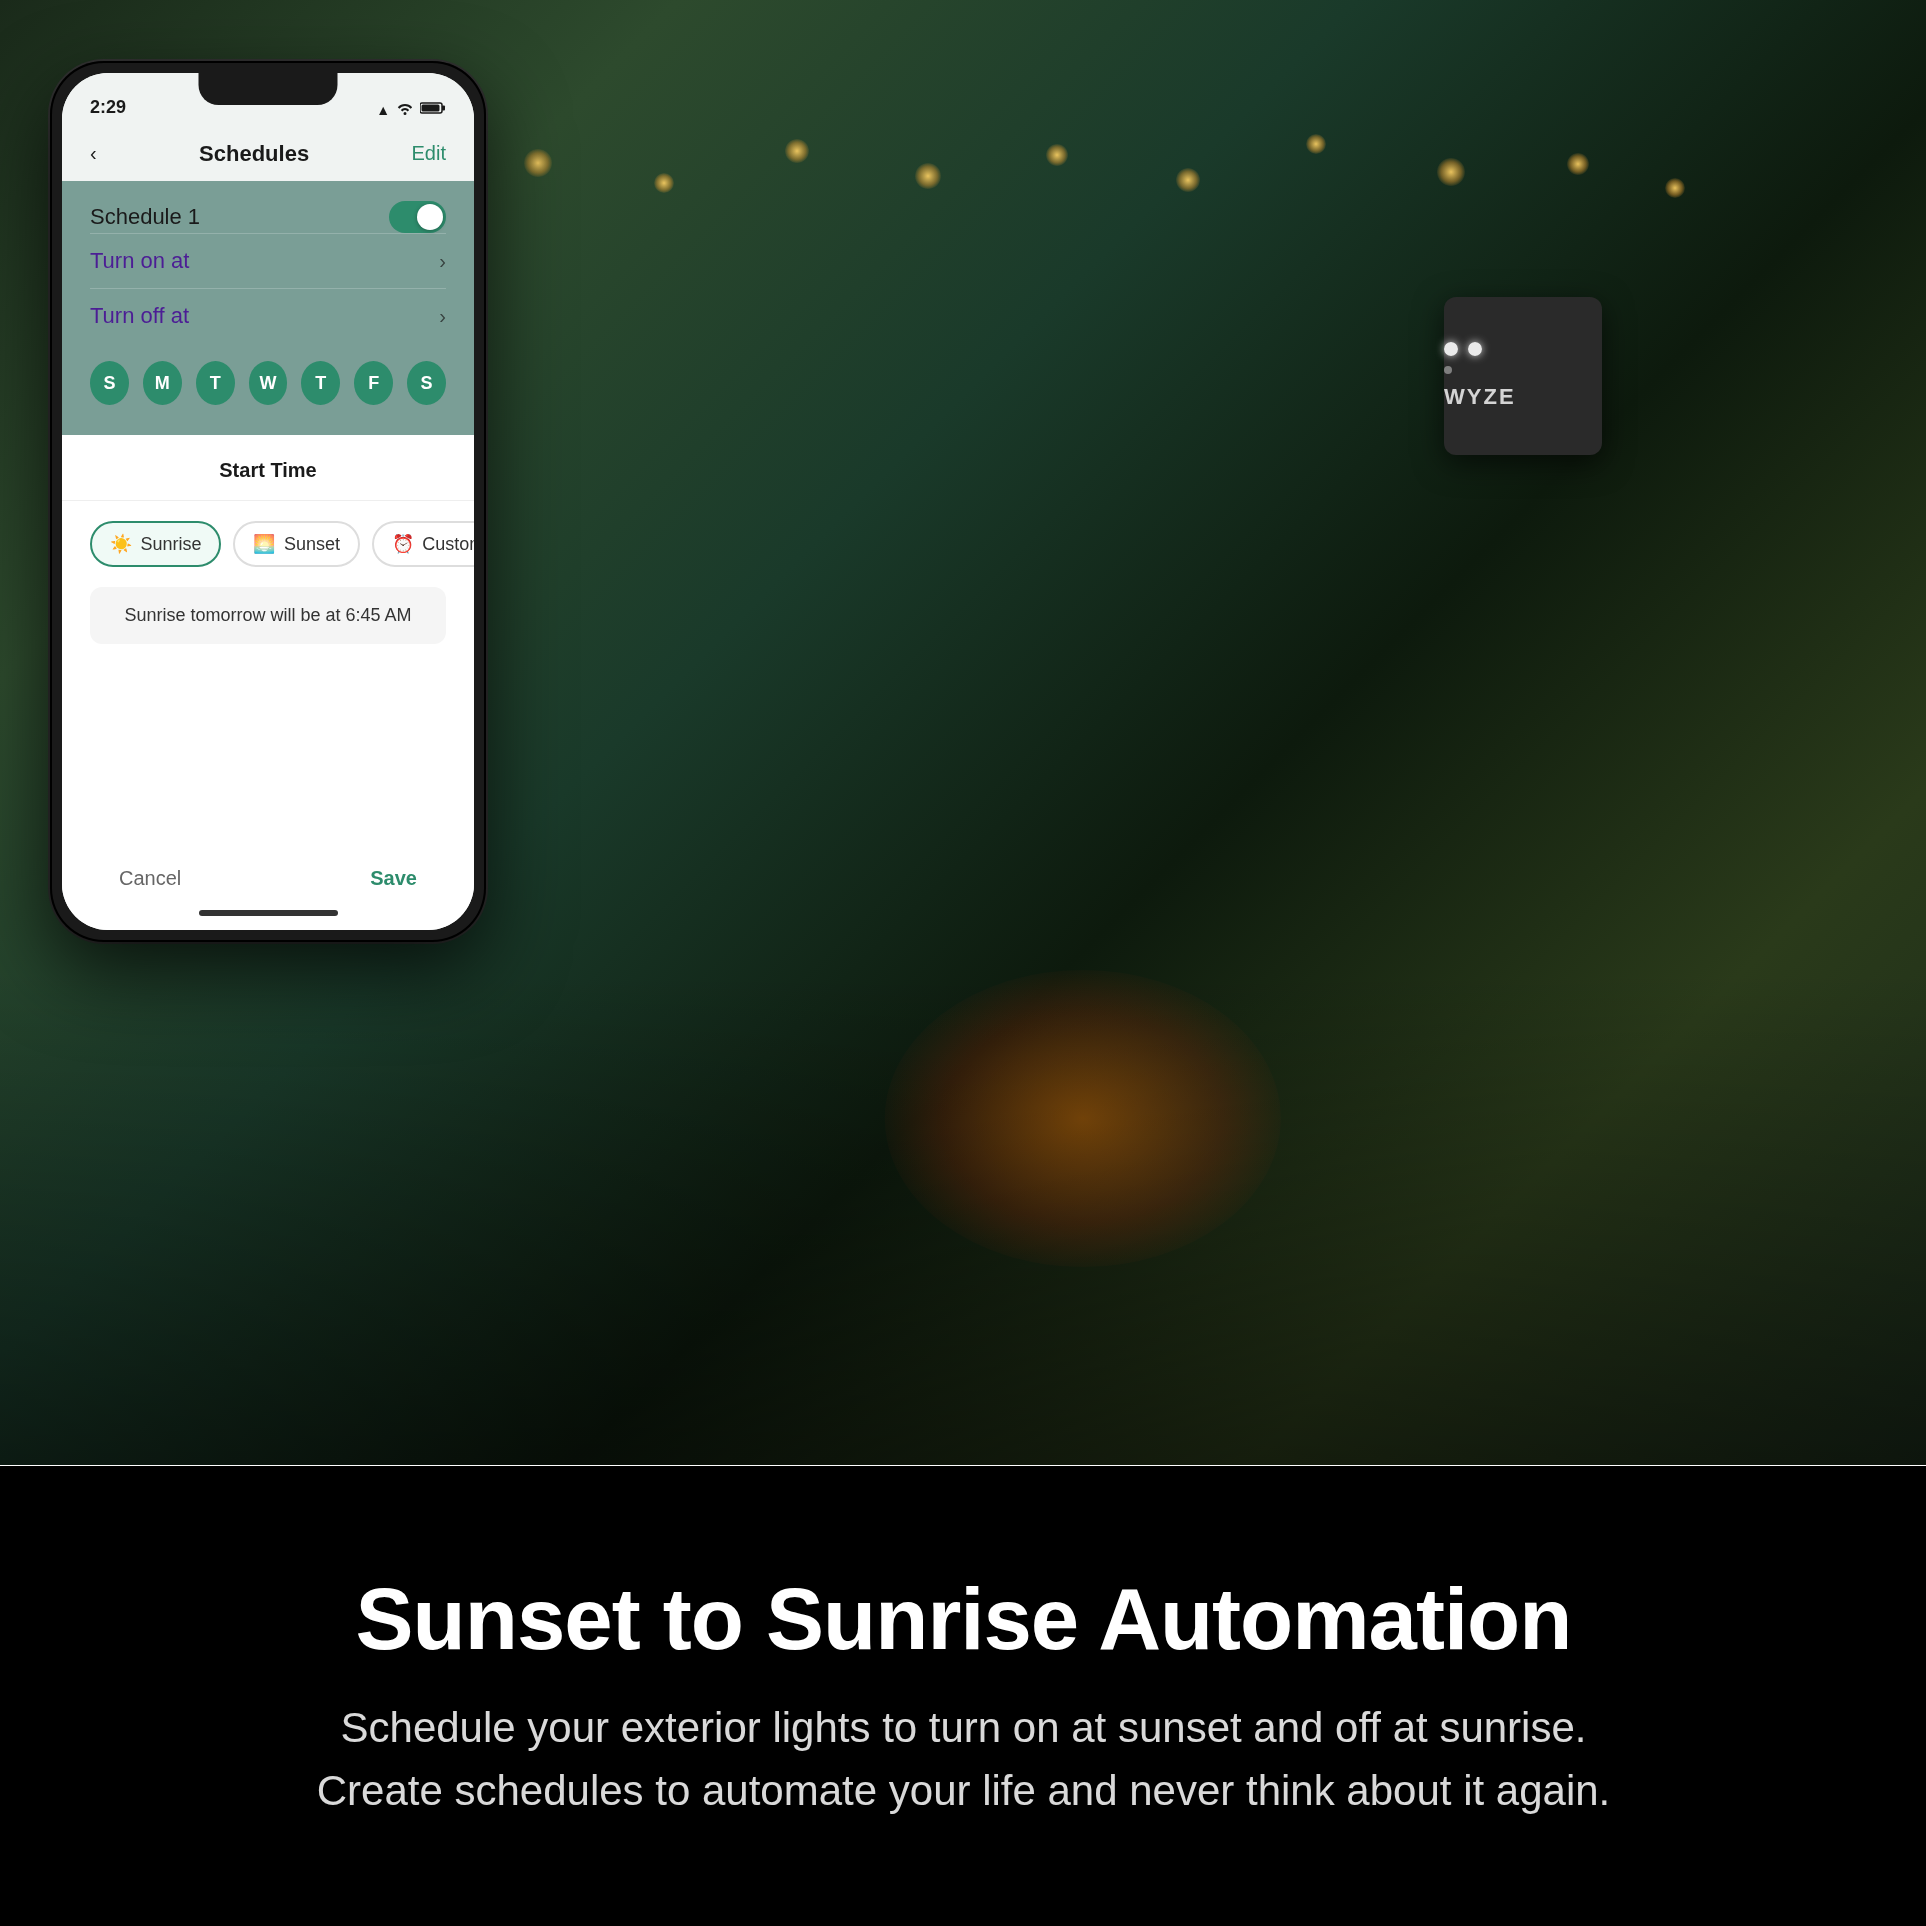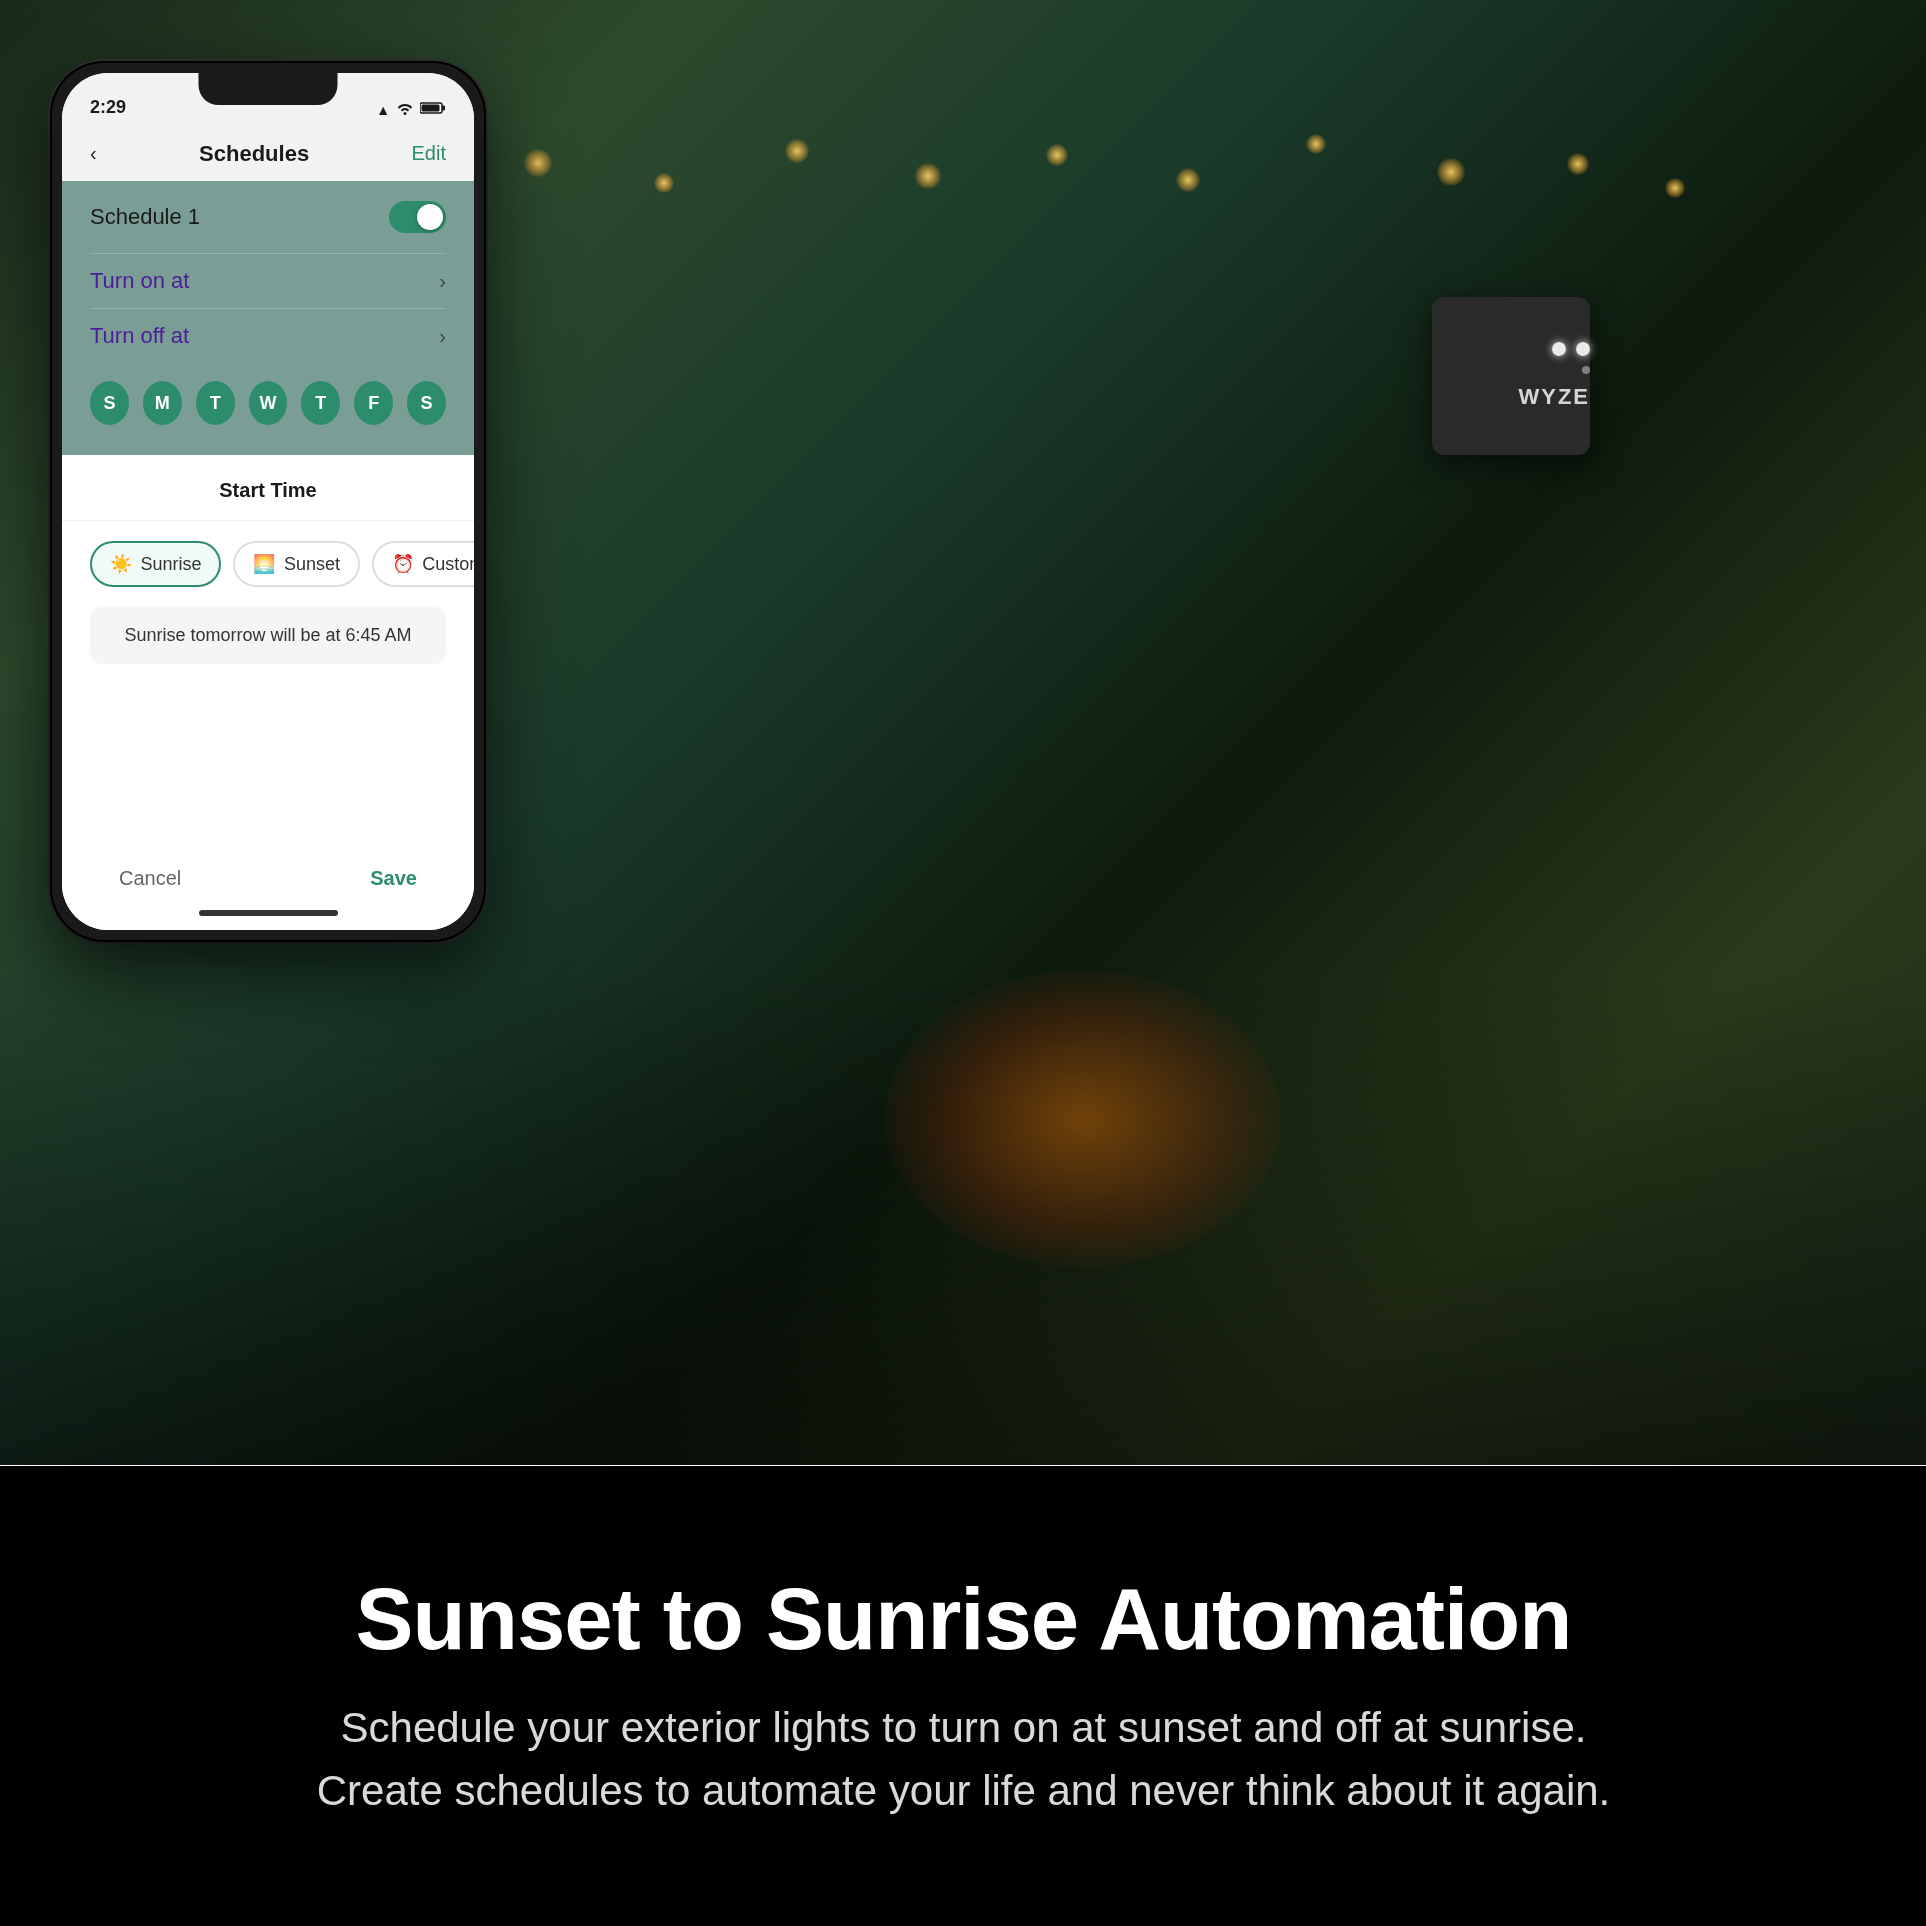--- a/index.html
+++ b/index.html
@@ -160,21 +160,20 @@
     .schedules-section {
       background: #7a9e96;
       padding: 20px 28px;
       flex-shrink: 0;
     }
 
     .schedule-row {
       display: flex;
       align-items: center;
       justify-content: space-between;
-      margin-bottom: 20px;
     }
 
     .schedule-label {
       font-size: 22px;
       font-weight: 500;
       color: #1a1a1a;
     }
 
     .toggle-switch {
       width: 57px;
@@ -338,24 +337,25 @@
       z-index: 5;
     }
 
     .wyze-box {
       width: 158px;
       height: 158px;
       background: #2a2a2a;
       border-radius: 12px;
       display: flex;
       flex-direction: column;
-      align-items: flex-end;
+      align-items: flex-start;
       justify-content: center;
       gap: 10px;
       box-shadow: 0 8px 30px rgba(0,0,0,0.6);
+      margin-left: 12px;
     }
 
     .wyze-lights {
       display: flex;
       gap: 10px;
     }
 
     .wyze-light {
       width: 14px;
       height: 14px;

